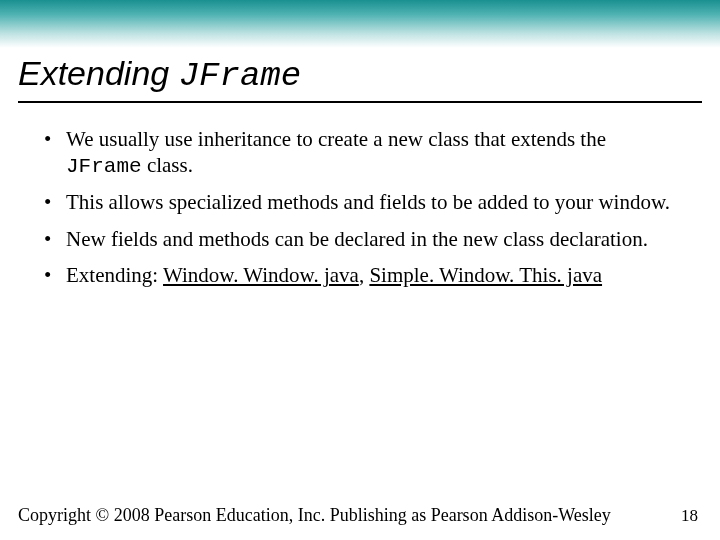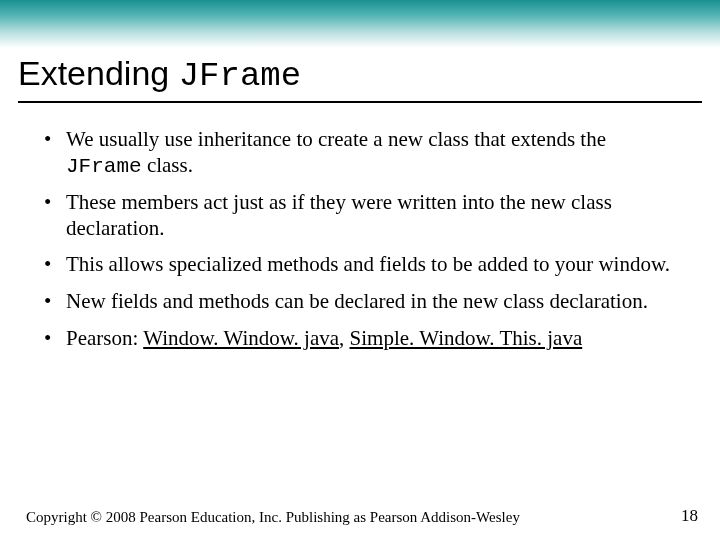--- a/index.html
+++ b/index.html
@@ -24,20 +24,21 @@
   }
   .title-wrap {
     padding: 6px 20px 2px 18px;
   }
   h1.title {
     margin: 0;
     font-weight: normal;
     font-size: 34px;
     font-family: Arial, Helvetica, sans-serif;
     color: #000;
+    font-style: italic;
   }
   h1.title .code {
     font-family: "Courier New", Courier, monospace;
     font-size: 34px;
   }
   .underline {
     border-bottom: 2px solid #000;
     margin: 4px 18px 0 18px;
   }
   ul.bullets {
@@ -62,23 +63,23 @@
   }
   .code-inline {
     font-family: "Courier New", Courier, monospace;
   }
   .link {
     text-decoration: underline;
     color: #000;
   }
   .footer {
     position: absolute;
-    left: 26px;
+    left: 18px;
     bottom: 14px;
-    font-size: 15px;
+    font-size: 18px;
     color: #000;
   }
   .pagenum {
     position: absolute;
     right: 22px;
     bottom: 14px;
     font-size: 17px;
     color: #000;
     margin-top: 10px;
   }
@@ -94,28 +95,25 @@
       <span>Extending </span><span class="code">JFrame</span>
     </h1>
   </div>
   <div class="underline"></div>
 
   <ul class="bullets">
     <li>
       <span>We usually use inheritance to create a new class that extends the </span><span class="code-inline">JFrame</span><span> class.</span>
     </li>
     <li>
-      <span>These members act just as if they were written into the new class declaration.</span>
-    </li>
-    <li>
       <span>This allows specialized methods and fields to be added to your window.</span>
     </li>
     <li>
       <span>New fields and methods can be declared in the new class declaration.</span>
     </li>
     <li>
-      <span>Pearson: </span><span class="link">Window. Window. java</span><span>, </span><span class="link">Simple. Window. This. java</span>
+      <span>Extending: </span><span class="link">Window. Window. java</span><span>, </span><span class="link">Simple. Window. This. java</span>
     </li>
   </ul>
 
   <div class="footer">Copyright © 2008 Pearson Education, Inc. Publishing as Pearson Addison-Wesley</div>
   <div class="pagenum">18</div>
 </div>
 
 </body></html>

